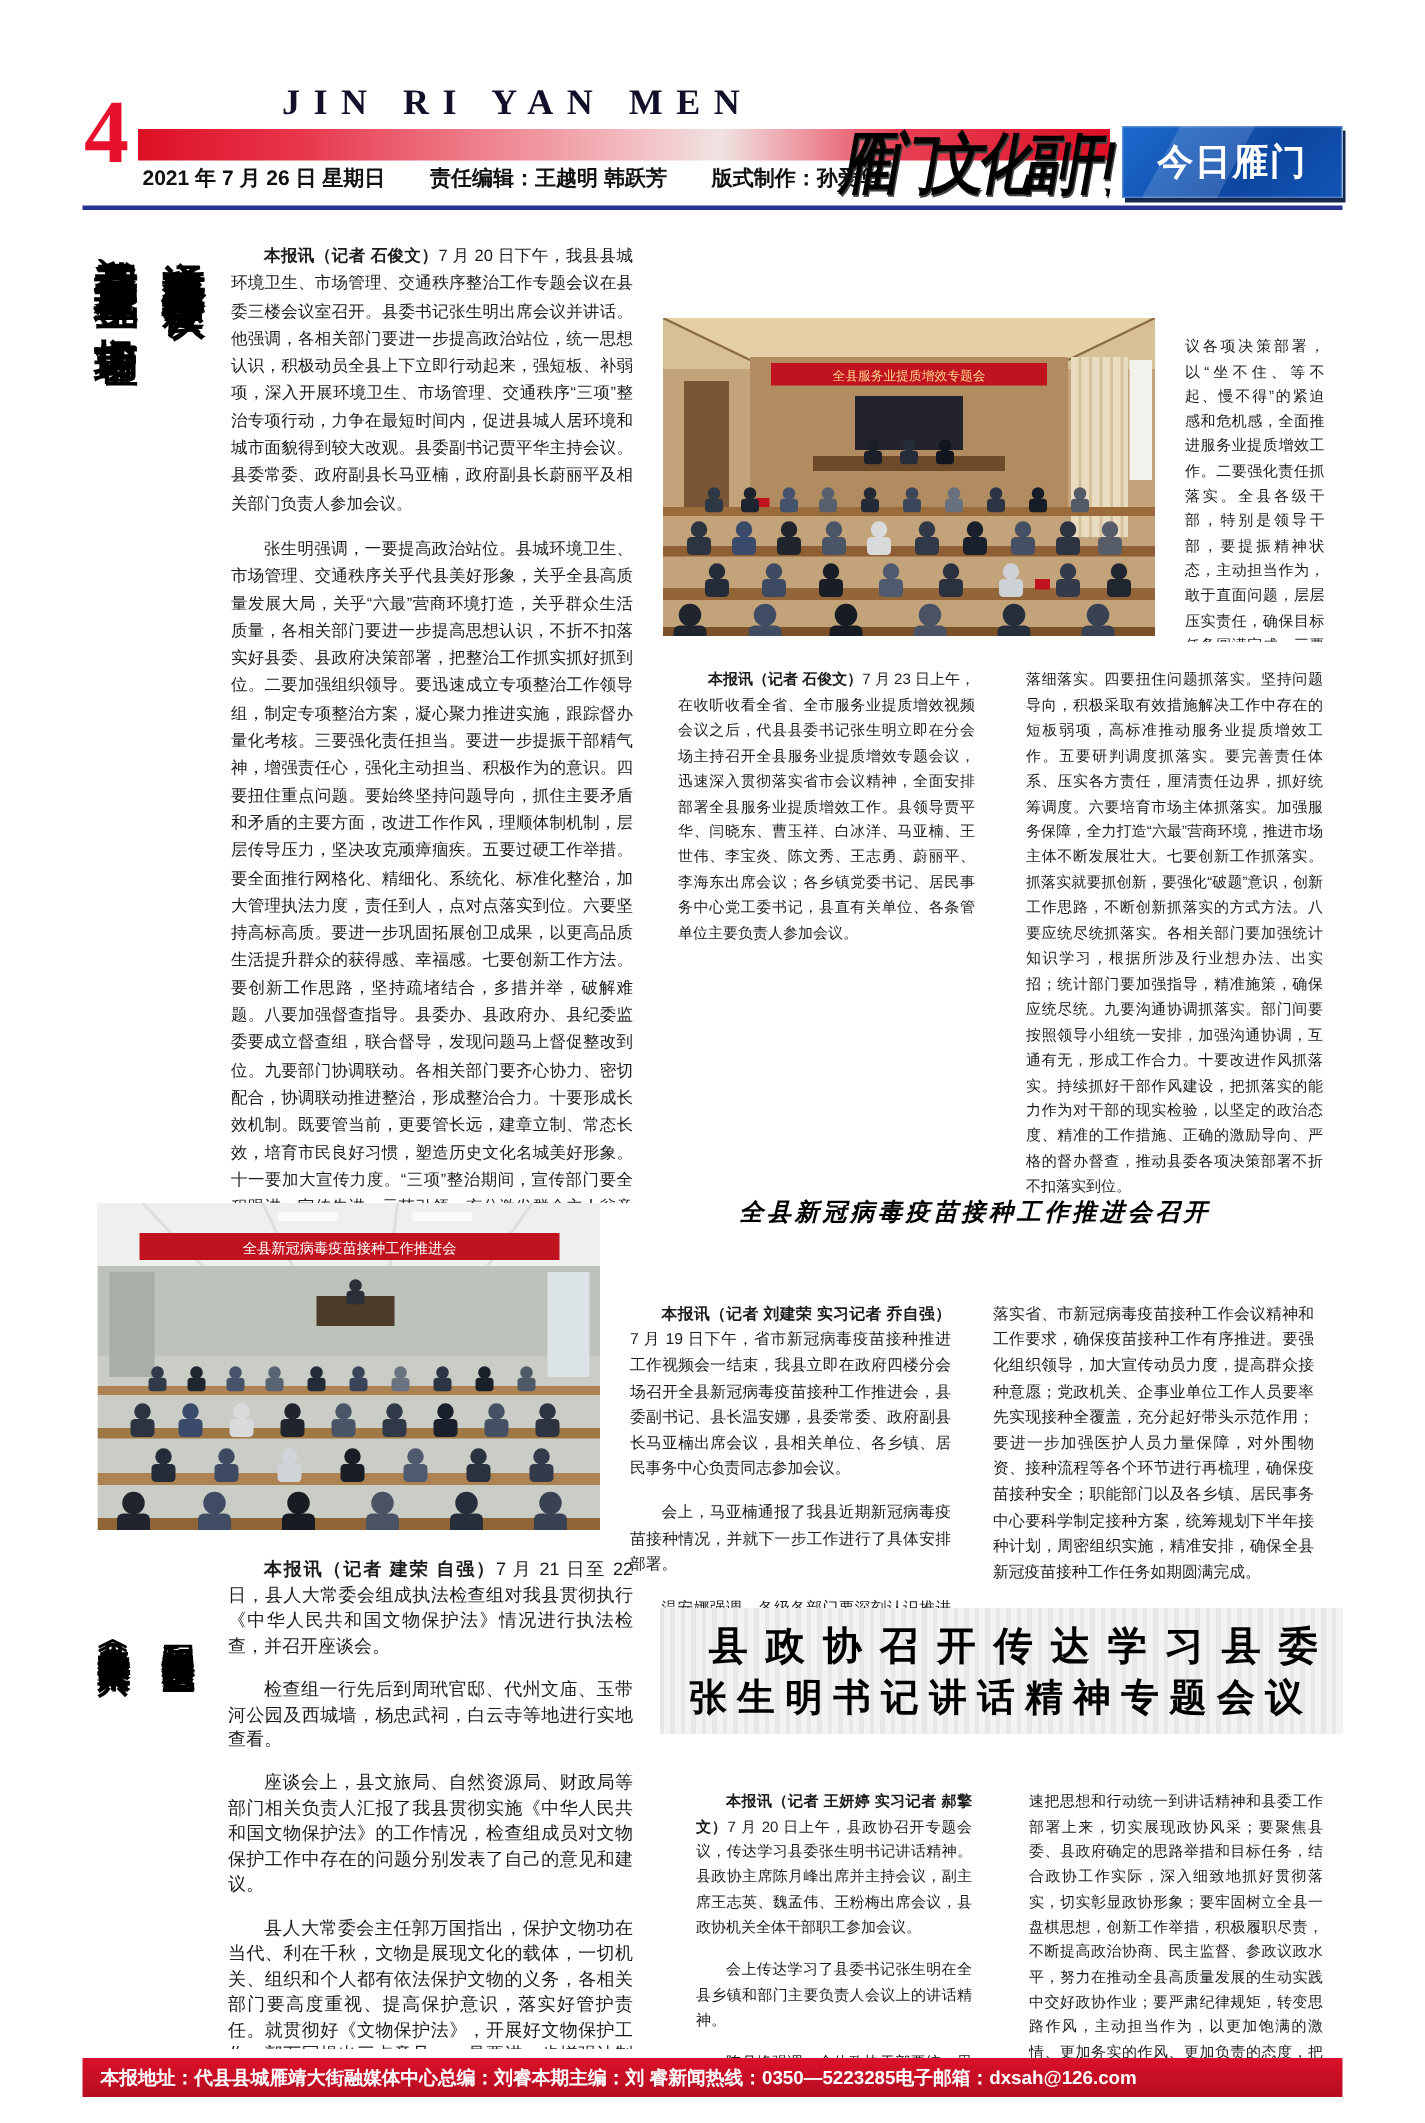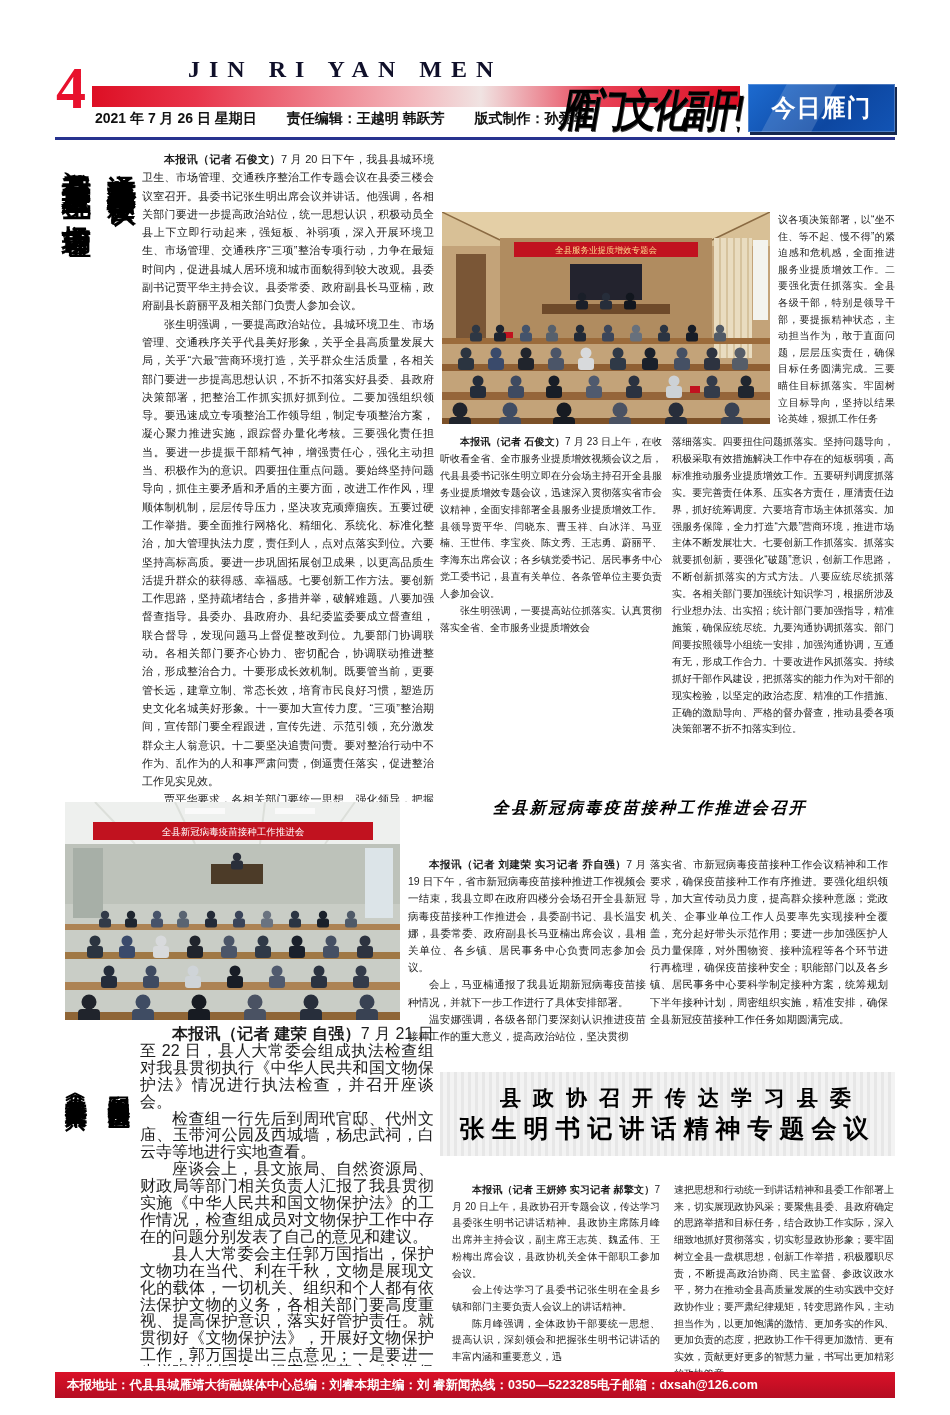--- a/index.html
+++ b/index.html
@@ -24,21 +24,21 @@
             background:linear-gradient(135deg,#1d6bd0 0%,#0d47a1 60%,#1254b5 100%);
             display:flex;align-items:center;justify-content:center;
             box-shadow:inset 0 0 0 1px rgba(255,255,255,.25),2px 3px 0 #16284d;}
   .logo-box::after{content:"";position:absolute;left:18%;top:0;width:34%;height:100%;
             background:rgba(255,255,255,.15);transform:skewX(-28deg);}
   .logo-text{color:#fff;font-size:24px;font-weight:900;letter-spacing:1px;position:relative;z-index:1;}
   .blue-rule{position:absolute;left:55px;top:137px;width:840px;height:3px;background:#27338f;}
 
   
   .body-text{font-size:11px;line-height:18.3px;text-align:justify;color:#1c1c1c;overflow:hidden;}
-  .body-text p{margin:0;text-indent:2em;}
+  .body-text p{margin:12px;text-indent:2em;}
   .body-text p.noindent{text-indent:0;}
   .lead{font-weight:bold;}
 
   
   .vert-head{position:absolute;display:flex;gap:5px;}
   .vert-col{writing-mode:vertical-rl;font-weight:900;color:#000;letter-spacing:2px;line-height:40px;}
   .vh1 .vert-col{font-size:29px;}
   .vh4 .vert-col{font-size:22px;line-height:38px;letter-spacing:1px;}
 
   
@@ -63,21 +63,21 @@
   .a3-cols .col{width:238px;height:100%;font-size:10.5px;line-height:17.2px;}
 
   
   .a4-body{position:absolute;left:140px;top:1026px;width:294px;height:340px;font-size:10px;line-height:16.9px;}
 
   
   .a5{position:absolute;left:440px;top:1072px;width:455px;height:294px;}
   .a5-head{width:455px;height:84px;display:flex;flex-direction:column;justify-content:center;
            background:repeating-linear-gradient(90deg,#e7e7e7 0 3px,#f3f3f3 3px 7px);
            text-align:center;}
-  .a5-head .l1{font-size:21px;font-weight:900;letter-spacing:12px;color:#000;padding-left:28px;}
+  .a5-head .l1{font-size:26px;font-weight:900;letter-spacing:12px;color:#000;padding-left:28px;}
   .a5-head .l2{font-size:25px;font-weight:900;letter-spacing:7px;color:#000;}
   .a5-cols{position:absolute;left:0;top:110px;width:455px;height:200px;display:flex;gap:14px;}
   .a5-cols .col{width:220px;height:100%;font-size:10px;line-height:16.7px;}
   .a5-cols .col.first{padding-left:12px;width:208px;}
 
   
   .footer-bar{position:absolute;left:55px;top:1372px;width:840px;height:26px;
               background:linear-gradient(#da1128,#b50d22);display:flex;align-items:center;
               padding:0 12px;box-sizing:border-box;}
   .footer-bar span{color:#fff;font-size:12.5px;font-weight:bold;white-space:nowrap;}
@@ -192,21 +192,20 @@
       </g>
     </svg>
 
     <div class="a2-strip body-text">
       <p class="noindent">议各项决策部署，以“坐不住、等不起、慢不得”的紧迫感和危机感，全面推进服务业提质增效工作。二要强化责任抓落实。全县各级干部，特别是领导干部，要提振精神状态，主动担当作为，敢于直面问题，层层压实责任，确保目标任务圆满完成。三要瞄住目标抓落实。牢固树立目标导向，坚持以结果论英雄，狠抓工作任务</p>
     </div>
 
     <div class="a2-cols">
       <div class="col body-text">
         <p><span class="lead">本报讯（记者 石俊文）</span><span>7 月 23 日上午，在收听收看全省、全市服务业提质增效视频会议之后，代县县委书记张生明立即在分会场主持召开全县服务业提质增效专题会议，迅速深入贯彻落实省市会议精神，全面安排部署全县服务业提质增效工作。县领导贾平华、闫晓东、曹玉祥、白冰洋、马亚楠、王世伟、李宝炎、陈文秀、王志勇、蔚丽平、李海东出席会议；各乡镇党委书记、居民事务中心党工委书记，县直有关单位、各条管单位主要负责人参加会议。</span></p>
-        <p>张生明强调，一要提高站位抓落实。认真贯彻落实全省、全市服务业提质增效会</p>
       </div>
       <div class="col body-text">
         <p class="noindent">落细落实。四要扭住问题抓落实。坚持问题导向，积极采取有效措施解决工作中存在的短板弱项，高标准推动服务业提质增效工作。五要研判调度抓落实。要完善责任体系、压实各方责任，厘清责任边界，抓好统筹调度。六要培育市场主体抓落实。加强服务保障，全力打造“六最”营商环境，推进市场主体不断发展壮大。七要创新工作抓落实。抓落实就要抓创新，要强化“破题”意识，创新工作思路，不断创新抓落实的方式方法。八要应统尽统抓落实。各相关部门要加强统计知识学习，根据所涉及行业想办法、出实招；统计部门要加强指导，精准施策，确保应统尽统。九要沟通协调抓落实。部门间要按照领导小组统一安排，加强沟通协调，互通有无，形成工作合力。十要改进作风抓落实。持续抓好干部作风建设，把抓落实的能力作为对干部的现实检验，以坚定的政治态度、精准的工作措施、正确的激励导向、严格的督办督查，推动县委各项决策部署不折不扣落实到位。</p>
       </div>
     </div>
   </div>
 
   <div class="a3">
     <svg class="a3-photo" viewBox="0 0 335 218">
       <rect width="335" height="218" fill="#c9cdc6"></rect>
@@ -271,21 +270,21 @@
       <div class="col body-text">
         <p class="noindent">落实省、市新冠病毒疫苗接种工作会议精神和工作要求，确保疫苗接种工作有序推进。要强化组织领导，加大宣传动员力度，提高群众接种意愿；党政机关、企事业单位工作人员要率先实现接种全覆盖，充分起好带头示范作用；要进一步加强医护人员力量保障，对外围物资、接种流程等各个环节进行再梳理，确保疫苗接种安全；职能部门以及各乡镇、居民事务中心要科学制定接种方案，统筹规划下半年接种计划，周密组织实施，精准安排，确保全县新冠疫苗接种工作任务如期圆满完成。</p>
       </div>
     </div>
   </div>
 
   <div class="vert-head vh4" style="left:57px;top:1078px;height:302px;">
     <div class="vert-col">县人大常委会开展《中华人民共</div>
     <div class="vert-col">和国文物保护法》执法检查</div>
   </div>
-  <div class="a4-body body-text" style="font-size:16px;line-height:16.9px;">
+  <div class="a4-body body-text" style="font-size:12px;line-height:16.9px;">
     <p><span class="lead">本报讯（记者 建荣 自强）</span><span>7 月 21 日至 22 日，县人大常委会组成执法检查组对我县贯彻执行《中华人民共和国文物保护法》情况进行执法检查，并召开座谈会。</span></p>
     <p>检查组一行先后到周玳官邸、代州文庙、玉带河公园及西城墙，杨忠武祠，白云寺等地进行实地查看。</p>
     <p>座谈会上，县文旅局、自然资源局、财政局等部门相关负责人汇报了我县贯彻实施《中华人民共和国文物保护法》的工作情况，检查组成员对文物保护工作中存在的问题分别发表了自己的意见和建议。</p>
     <p>县人大常委会主任郭万国指出，保护文物功在当代、利在千秋，文物是展现文化的载体，一切机关、组织和个人都有依法保护文物的义务，各相关部门要高度重视、提高保护意识，落实好管护责任。就贯彻好《文物保护法》，开展好文物保护工作，郭万国提出三点意见；一是要进一步增强法制观念，提高贯彻落实《文物保护法》的自觉性。二是要想方设法加大资金投入，进一步整合文物旅游资源，实现文物保护和经济发展双赢。三是要认真履行职责，坚持依法行政，认真总结经验，搞好协调配合，加强文物文化宣传，展示我县悠久历史和文化积淀，丰富旅游资源。</p>
   </div>
 
   <div class="a5">
     <div class="a5-head">
       <div class="l1">县政协召开传达学习县委</div>
       <div class="l2">张生明书记讲话精神专题会议</div>

